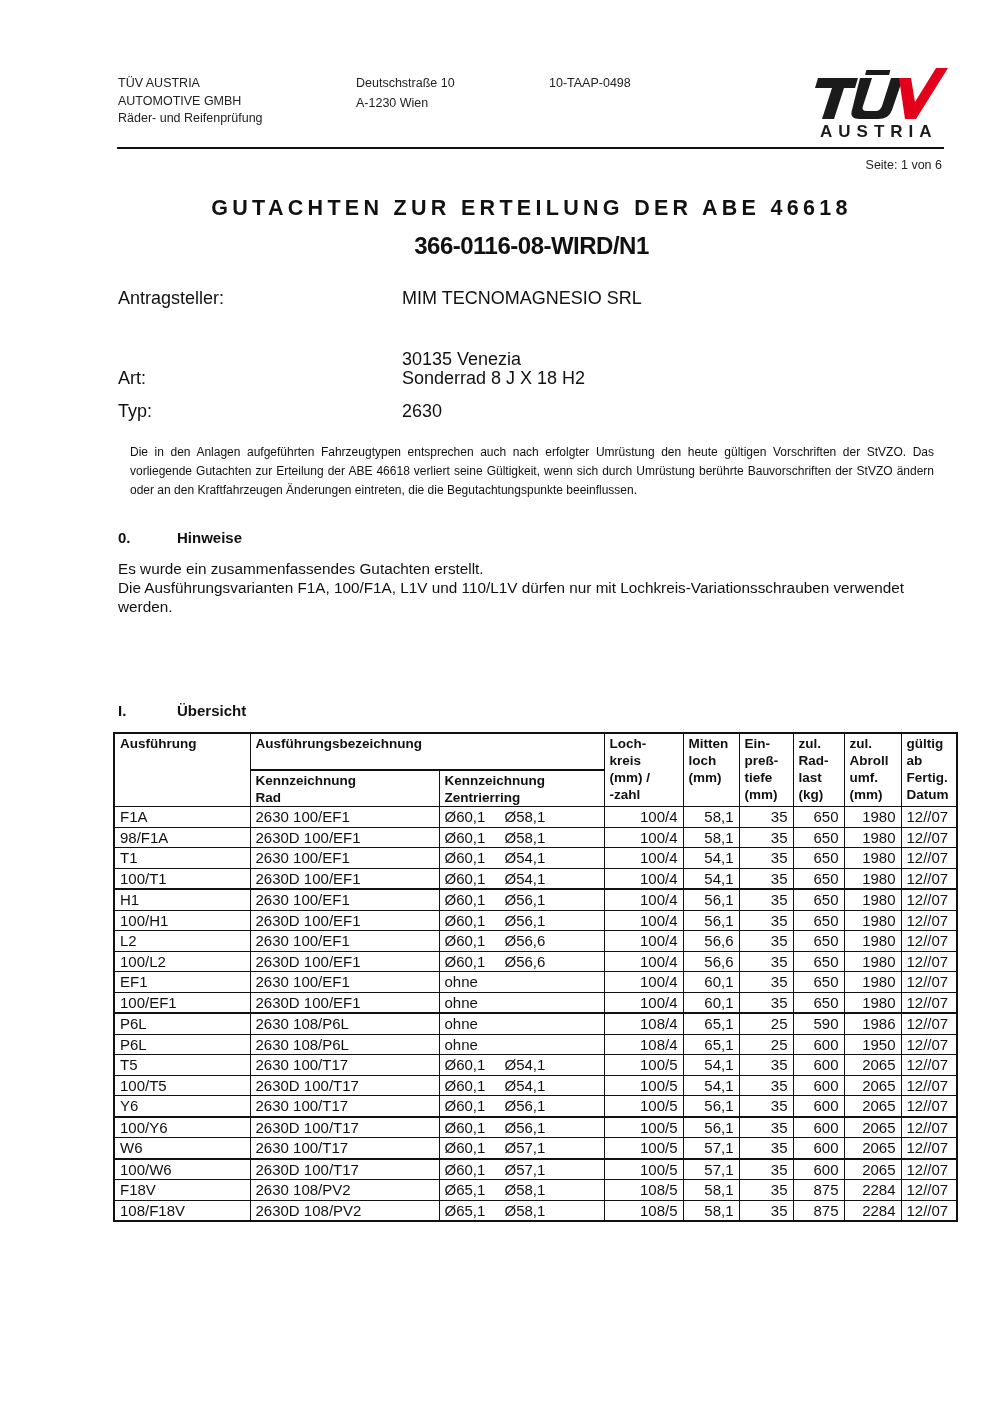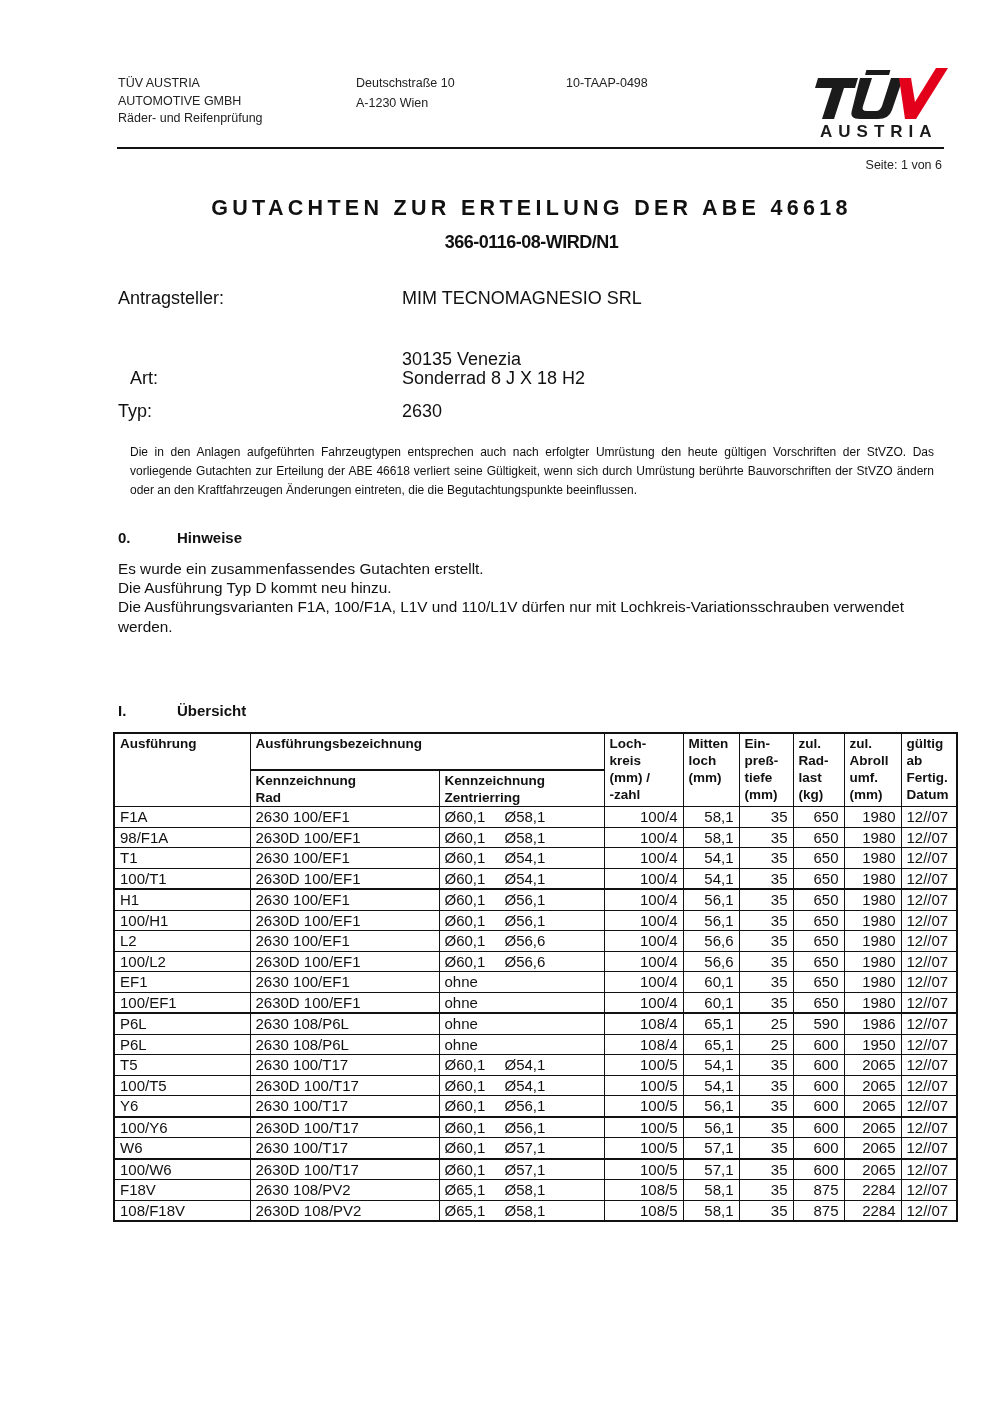--- a/index.html
+++ b/index.html
@@ -1,27 +1,27 @@
 <!DOCTYPE html>
 <html><head>
 <meta charset="utf-8">
 <style>
   html, body { margin:0; padding:0; background:#ffffff; }
   body { width:993px; height:1404px; position:relative; font-family:"Liberation Sans", sans-serif; color:#111; overflow:hidden; }
   .abs { position:absolute; }
   .hdr-txt { font-size:12.5px; line-height:17.5px; color:#222;margin-top:14px; }
   .hdr-col1 { left:118px; top:61px; }
   .hdr-col2 { left:356px; top:61px; }
-  .hdr-col3 { left:566px; top:61px; }
+  .hdr-col3 { left:549px; top:61px; }
   .logo { left:812px; top:64px; width:136px; height:76px; }
   .logo-austria { position:absolute; left:8px; top:58px; font-weight:bold; font-size:17px; letter-spacing:6px; color:#1b1b1b; }
   .rule { left:117px; top:147px; width:827px; height:1.5px; background:#111; }
   .page-no { right:51px; top:158px; font-size:12.5px; color:#222; }
   .title { left:0; width:993px; top:196px; text-align:center; font-weight:bold; font-size:21.5px; letter-spacing:4.3px; text-indent:70px; }
-  .subtitle { left:0; width:993px; top:232px; text-align:center; font-weight:bold; font-size:18px; text-indent:70px; letter-spacing:-0.5px; }
+  .subtitle { left:0; width:993px; top:232px; text-align:center; font-weight:bold; font-size:24px; text-indent:70px; letter-spacing:-0.5px; }
   .field-label { left:118px; font-size:18px; }
   .field-value { left:402px; font-size:18px; }
   .para { left:118px; width:804px; font-size:12px; line-height:19.2px; text-align:justify;margin-left:12px; }
   .section-h { left:118px; font-size:15px; font-weight:bold; }
   .section-h .num { display:inline-block; width:59px; }
   .notes { left:118px; width:810px; font-size:15.3px; line-height:19.2px; }
   table.ov { position:absolute; left:113px; top:732px; border-collapse:collapse; font-size:15px; }
   table.ov td, table.ov th { border:1px solid #111; padding:0 5px; height:19.5px; line-height:19px; vertical-align:top; white-space:nowrap; }
   table.ov th { font-weight:bold; text-align:left; font-size:13.5px; line-height:17px; padding:1px 5px 0 5px; }
   table.ov { border:2px solid #111; }
@@ -59,33 +59,32 @@
 
 <div class="abs rule"></div>
 <div class="abs page-no">Seite: 1 von 6</div>
 
 <div class="abs title">GUTACHTEN ZUR ERTEILUNG DER ABE 46618</div>
 <div class="abs subtitle">366-0116-08-WIRD/N1</div>
 
 <div class="abs field-label" style="top:288px;">Antragsteller:</div>
 <div class="abs field-value" style="top:288px;">MIM TECNOMAGNESIO SRL</div>
 <div class="abs field-value" style="top:335px;margin-top:14px;">30135 Venezia</div>
-<div class="abs field-label" style="top:368px;margin-left:12px;">Art:</div>
+<div class="abs field-label" style="top:368px;">Art:</div>
 <div class="abs field-value" style="top:368px;">Sonderrad 8 J X 18 H2</div>
 <div class="abs field-label" style="top:401px;">Typ:</div>
 <div class="abs field-value" style="top:401px;">2630</div>
 
 <div class="abs para" style="top:443px;">Die in den Anlagen aufgeführten Fahrzeugtypen entsprechen auch nach erfolgter Umrüstung den heute gültigen Vorschriften der StVZO. Das vorliegende Gutachten zur Erteilung der ABE 46618 verliert seine Gültigkeit, wenn sich durch Umrüstung berührte Bauvorschriften der StVZO ändern oder an den Kraftfahrzeugen Änderungen eintreten, die die Begutachtungspunkte beeinflussen.</div>
 
 <div class="abs section-h" style="top:529px;">
   <span class="num">0.</span><span>Hinweise</span>
 </div>
 <div class="abs notes" style="top:559px;">
   <div>Es wurde ein zusammenfassendes Gutachten erstellt.</div>
-  <div>Die Ausführung Typ D kommt neu hinzu.</div>
   <div>Die Ausführungsvarianten F1A, 100/F1A, L1V und 110/L1V dürfen nur mit Lochkreis-Variationsschrauben verwendet werden.</div>
 </div>
 
 <div class="abs section-h" style="top:702px;">
   <span class="num">I.</span><span>Übersicht</span>
 </div>
 
 <table class="ov">
   <colgroup>
     <col style="width:136px">

